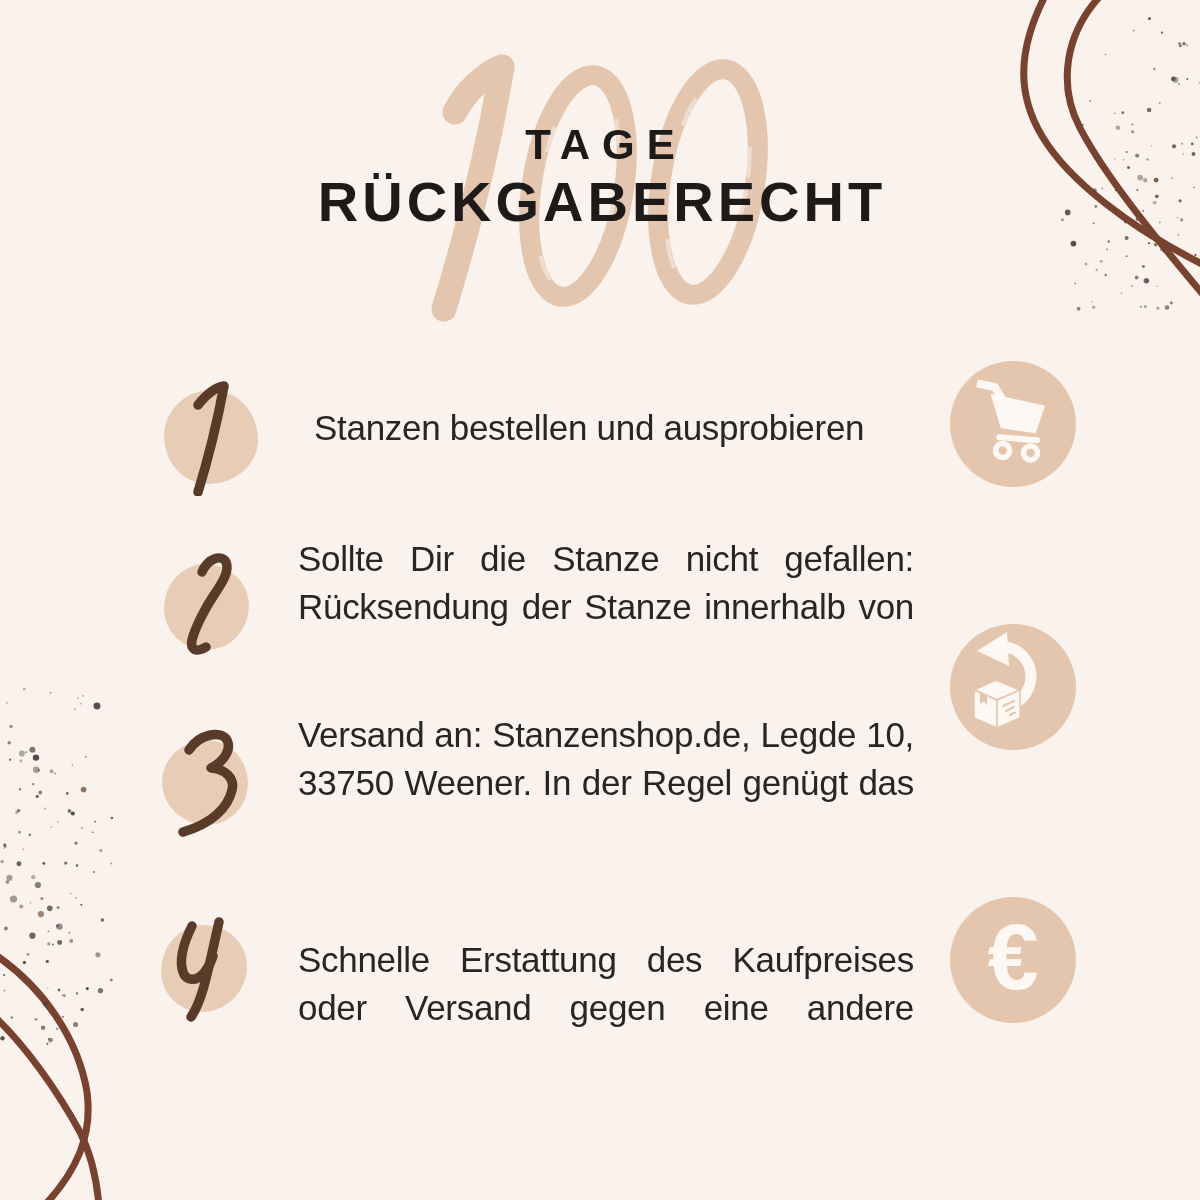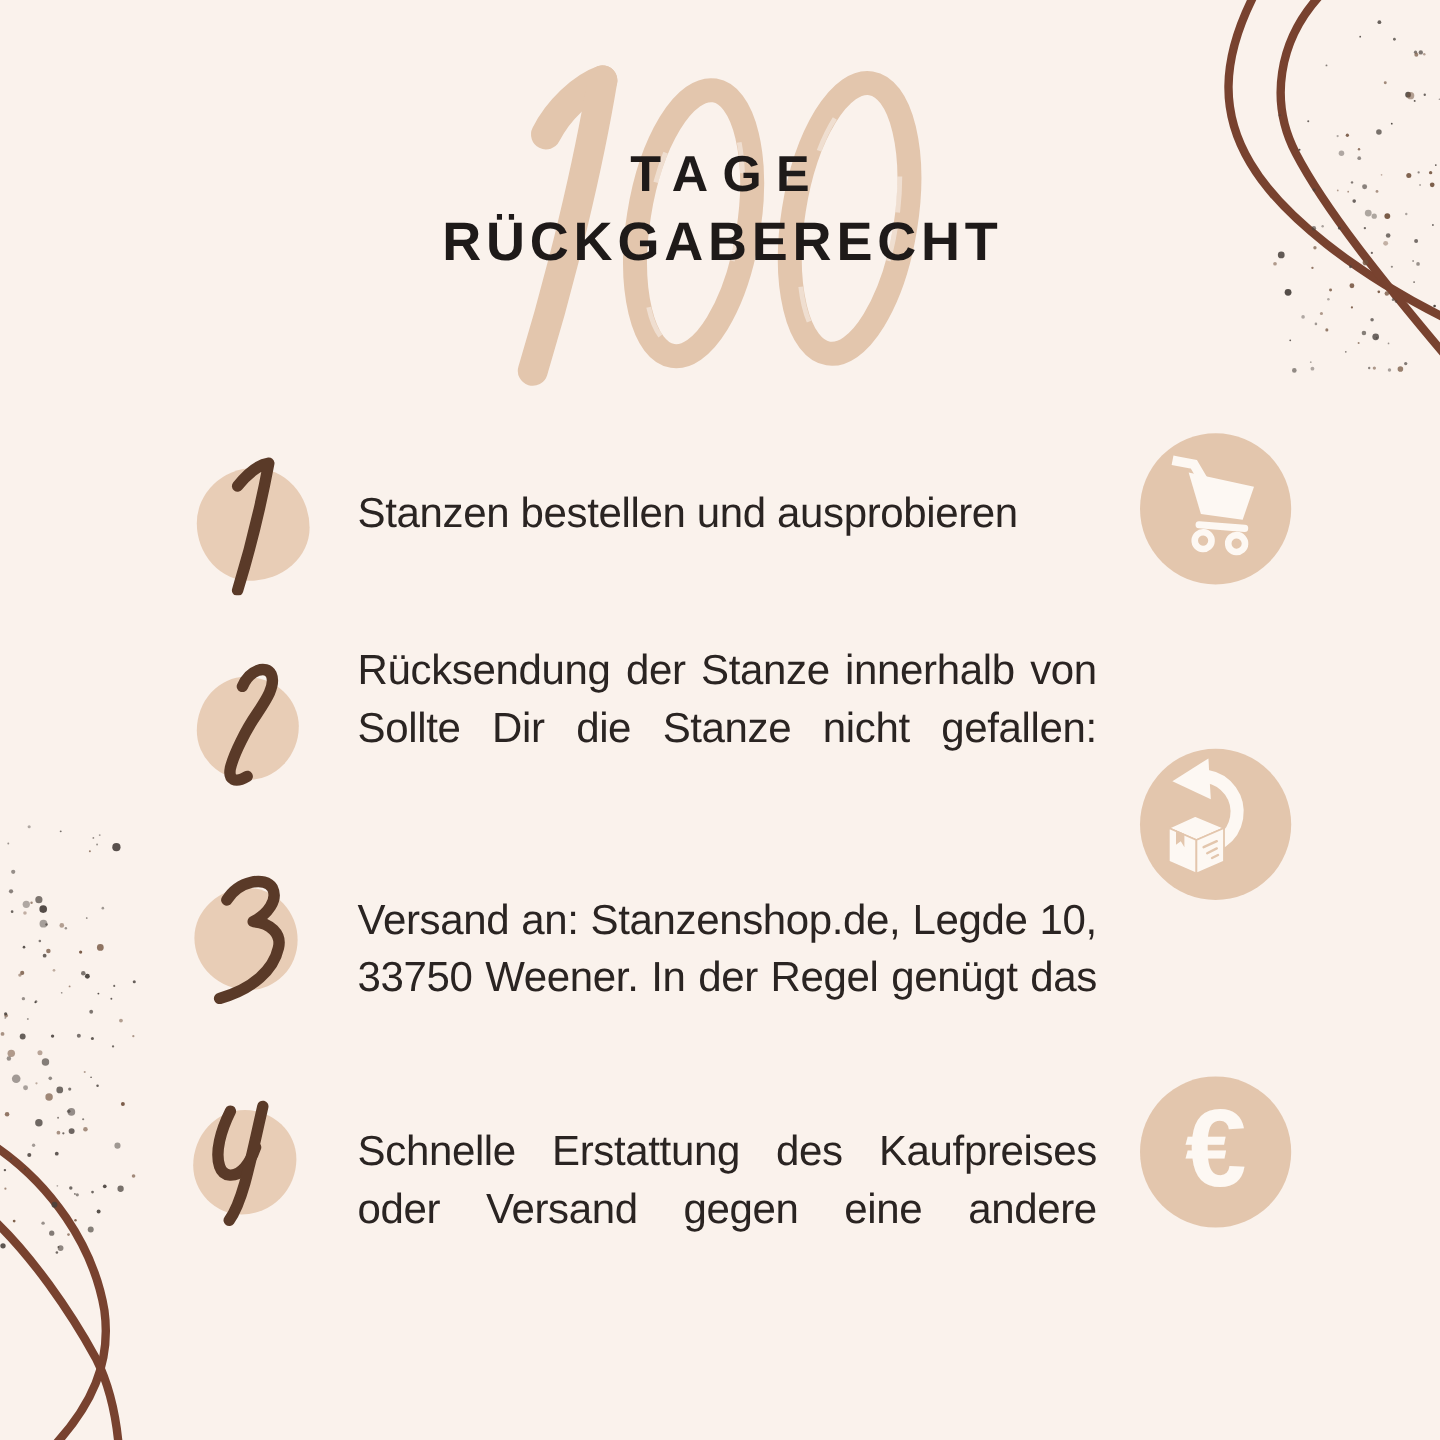--- a/index.html
+++ b/index.html
@@ -11,40 +11,40 @@
   svg{display:block}
   .decor{position:absolute;left:0;top:0;width:1200px;height:1200px;}
   .decor path{fill:none;stroke:var(--c-decor,#78422f);stroke-width:7;stroke-linecap:round;}
 
   .watermark{position:absolute;left:400px;top:35px;width:400px;height:295px;}
   .watermark .stroke{fill:none;stroke:var(--c-accent,#e3c6ad);stroke-linecap:round;}
 
   .title{position:absolute;left:0;top:116px;width:1200px;text-align:center;
          color:var(--c-title,#1e1a19);font-weight:bold;}
   .title .t1{font-size:42px;line-height:57px;letter-spacing:12px;text-indent:12px;}
-  .title .t2{font-size:45px;line-height:57px;letter-spacing:4px;text-indent:4px;}
+  .title .t2{font-size:56px;line-height:57px;letter-spacing:4px;text-indent:4px;}
 
   .blob{position:absolute;background:var(--c-blob,#e8cdb6);}
   .blob.b1{left:164px;top:390px;width:94px;height:94px;border-radius:51% 49% 53% 47% / 49% 53% 47% 51%;}
   .blob.b2{left:164px;top:564px;width:85px;height:86px;border-radius:48% 52% 50% 50% / 52% 48% 52% 48%;}
   .blob.b3{left:162px;top:740px;width:86px;height:85px;border-radius:52% 48% 47% 53% / 49% 51% 49% 51%;}
   .blob.b4{left:161px;top:925px;width:86px;height:87px;border-radius:50% 50% 53% 47% / 53% 47% 53% 47%;}
 
   .num{position:absolute;}
   .num path{fill:none;stroke:var(--c-number,#5a3a28);stroke-width:9.5;stroke-linecap:round;stroke-linejoin:round;}
   .num.n1{left:170px;top:378px;width:80px;height:118px;}
   .num.n2{left:168px;top:550px;width:75px;height:115px;}
   .num.n3{left:165px;top:728px;width:80px;height:115px;}
   .num.n4{left:162px;top:910px;width:80px;height:115px;}
 
   .step-text{position:absolute;left:298px;width:616px;
              color:var(--c-text,#2a2422);font-size:35px;line-height:48px;letter-spacing:-0.3px;}
-  .step-text.t-1{top:404px;}
+  .step-text.t-1{top:404px;margin-left:16px;}
   .step-text.t-2{top:535px;}
-  .step-text.t-3{top:711px;margin-top:32px;}
+  .step-text.t-3{top:711px;}
   .step-text.t-4{top:896px;margin-top:40px;}
   .line{display:block;text-align:left;}
   .line.just{text-align:justify;text-align-last:justify;}
 
   .icon-circle{position:absolute;left:950px;width:126px;height:126px;border-radius:50%;
                background:var(--c-accent,#e3c6ad);}
   .icon-circle.i1{top:361px;}
   .icon-circle.i2{top:624px;}
   .icon-circle.i3{top:897px;}
   .icon-svg{position:absolute;left:0;top:0;width:126px;height:126px;}
@@ -298,22 +298,22 @@
   </svg>
   <svg class="num n4" viewBox="0 0 80 115" aria-label="4">
     <path d="M 30,16 C 22,32 17,50 21,62 C 24,71 34,72 42,63 C 46,58 49,52 51,46"></path>
     <path d="M 57,12 C 52,34 47,58 42,76 C 38,90 34,100 29,107"></path>
   </svg>
 
   <div class="step-text t-1">
     <span class="line">Stanzen bestellen und ausprobieren</span>
   </div>
   <div class="step-text t-2">
+    <span class="line just">Sollte Dir die Stanze nicht gefallen:</span>
     <span class="line just">Rücksendung der Stanze innerhalb von</span>
-    <span class="line just">Sollte Dir die Stanze nicht gefallen:</span>
   </div>
   <div class="step-text t-3">
     <span class="line just">Versand an: Stanzenshop.de, Legde 10,</span>
     <span class="line just">33750 Weener. In der Regel genügt das</span>
   </div>
   <div class="step-text t-4">
     <span class="line just">Schnelle Erstattung des Kaufpreises</span>
     <span class="line just">oder Versand gegen eine andere</span>
   </div>
 

